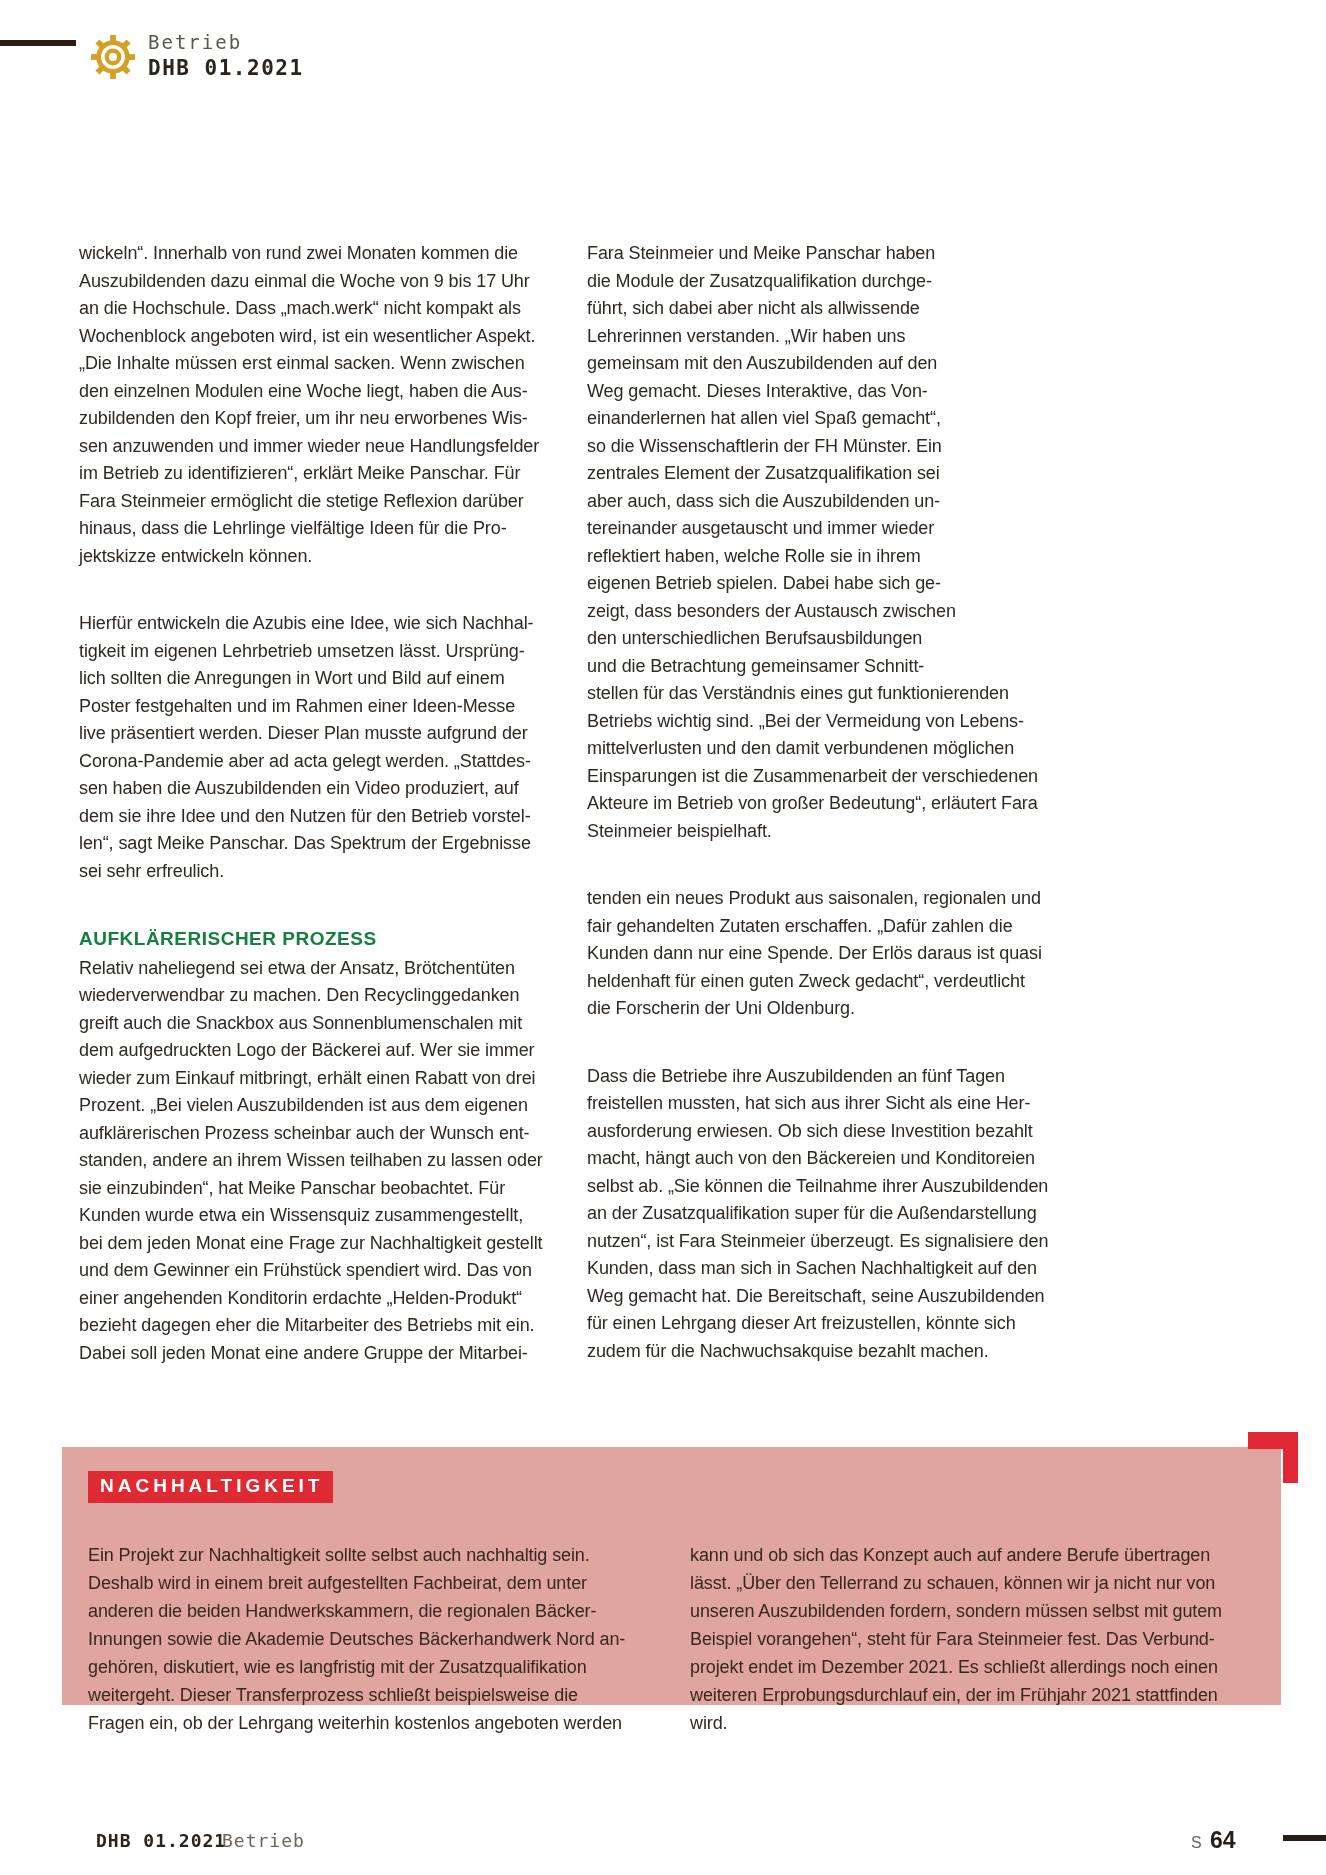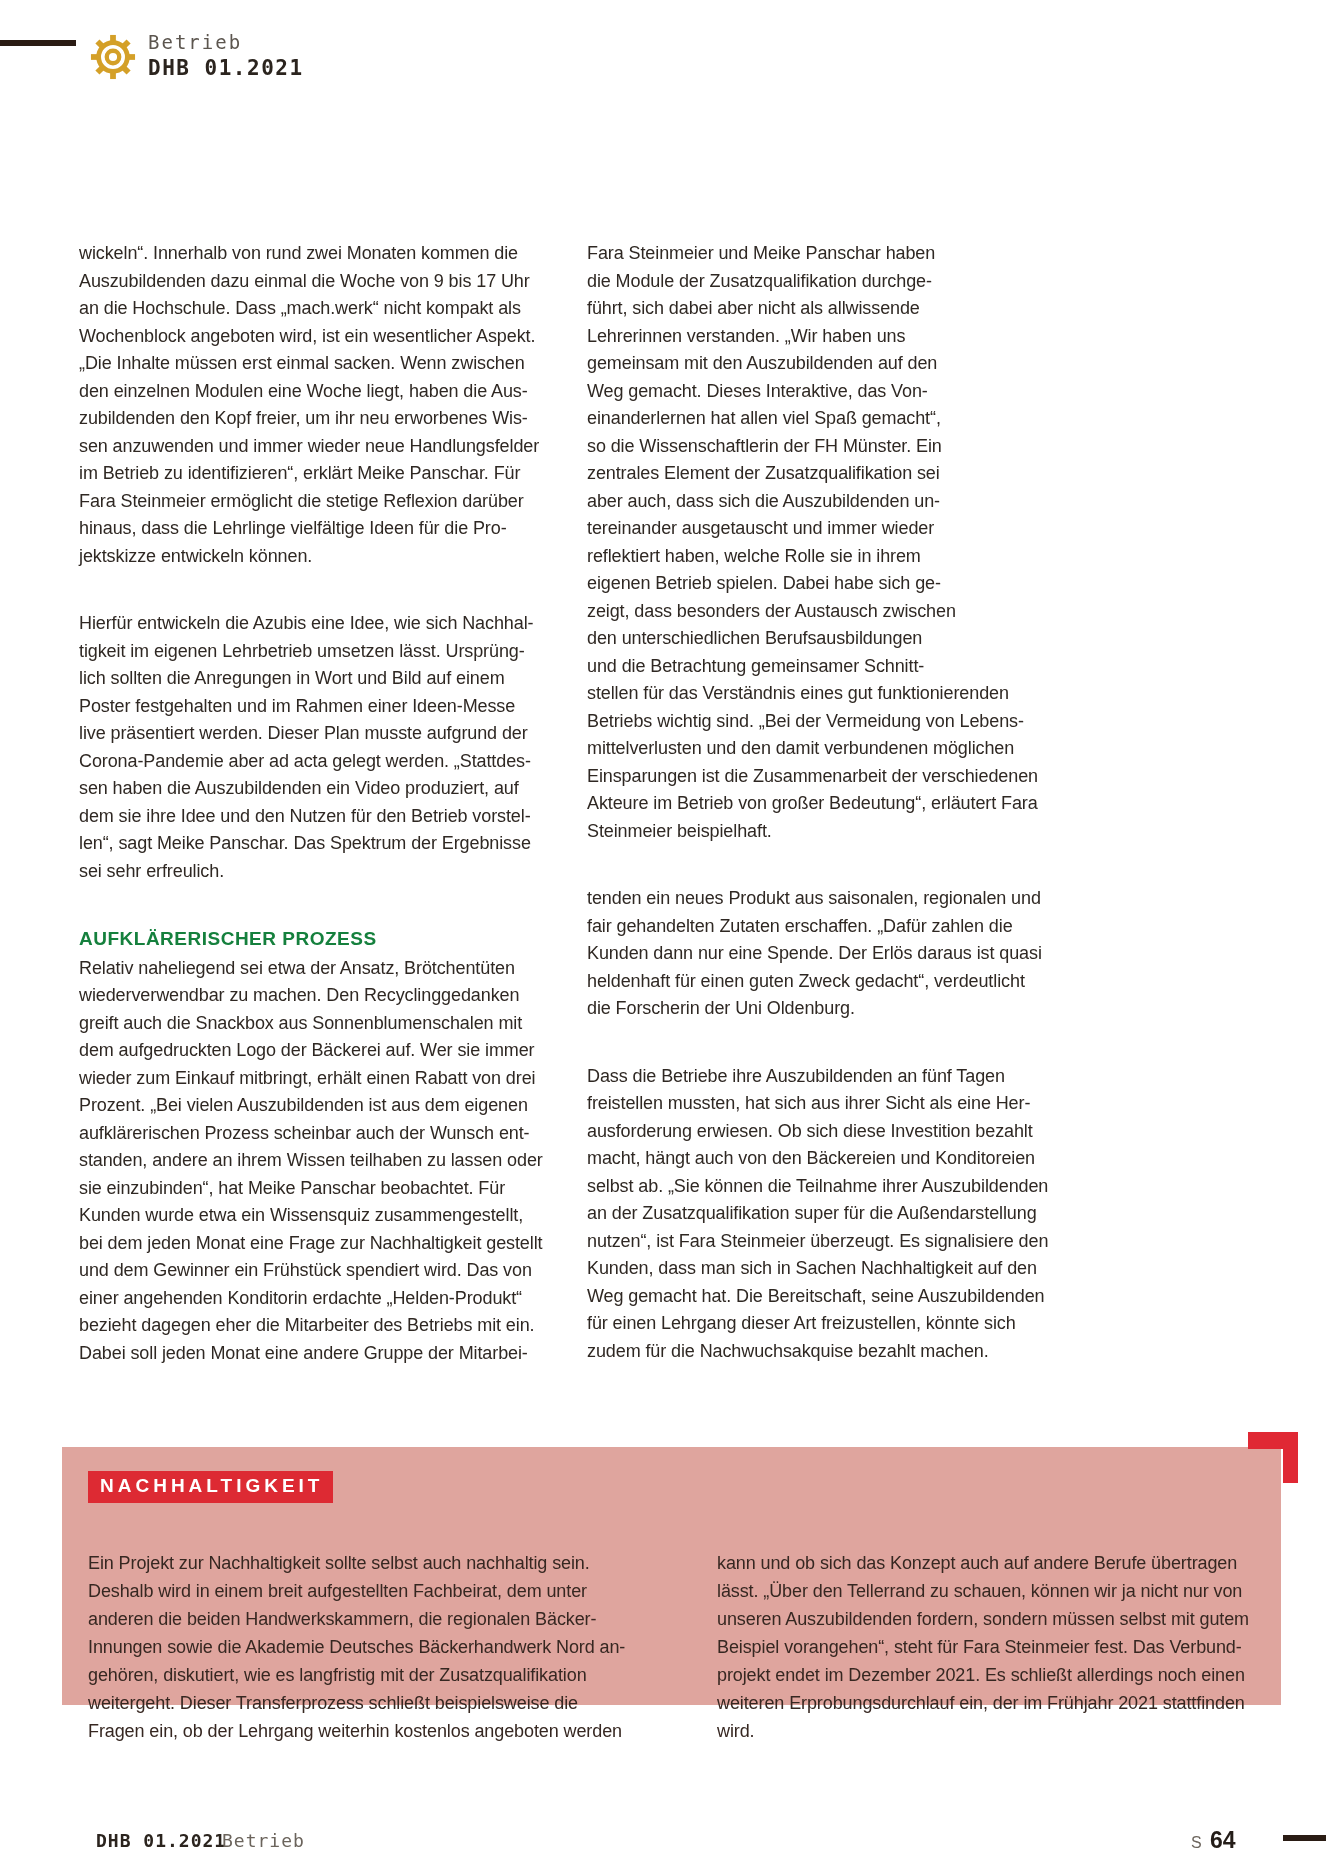--- a/index.html
+++ b/index.html
@@ -25,24 +25,24 @@
   .pullquote{position:absolute;left:986px;top:412px;width:292px;border-left:2px solid #2b2420;
              padding-left:19px;}
   .quote-text{white-space:pre-line;font-family:"DejaVu Sans Mono",monospace;font-size:26px;
               line-height:35px;color:#c9932e;}
   .attribution{margin-top:9px;font-size:17px;line-height:23px;font-style:italic;color:#2f2823;}
   .attr-name{font-weight:bold;}
 
   .infobox{position:absolute;left:62px;top:1447px;width:1219px;height:258px;background:#dfa59e;}
   .infobox-label{position:absolute;left:26px;top:24px;background:#dd2a33;color:#ffffff;
                  font-size:19px;font-weight:600;letter-spacing:4px;padding:4px 10px 6px 12px;}
-  .ib-col{position:absolute;top:102px;color:#362721;font-size:18px;line-height:28px;
+  .ib-col{position:absolute;top:94px;color:#362721;font-size:18px;line-height:28px;
           white-space:pre-line;letter-spacing:-0.1px;}
   .ib-col1{left:26px;width:590px;}
-  .ib-col2{left:628px;width:600px;margin-left:27px;}
+  .ib-col2{left:628px;width:600px;}
 
   .red-corner-h{position:absolute;left:1248px;top:1432px;width:50px;height:17px;background:#e02834;}
   .red-corner-v{position:absolute;left:1283px;top:1432px;width:15px;height:51px;background:#e02834;}
 
   .f-issue{position:absolute;left:96px;top:1830px;font-family:"DejaVu Sans Mono",monospace;
            font-size:18px;font-weight:bold;letter-spacing:1px;color:#2b241e;}
   .f-section{position:absolute;left:222px;top:1830px;font-family:"DejaVu Sans Mono",monospace;
              font-size:18px;letter-spacing:1px;color:#6b645c;}
   .f-s{position:absolute;left:1191px;top:1834px;font-size:16px;color:#6b645c;}
   .f-num{position:absolute;left:1210px;top:1827px;font-size:23px;font-weight:bold;color:#241d18;}

